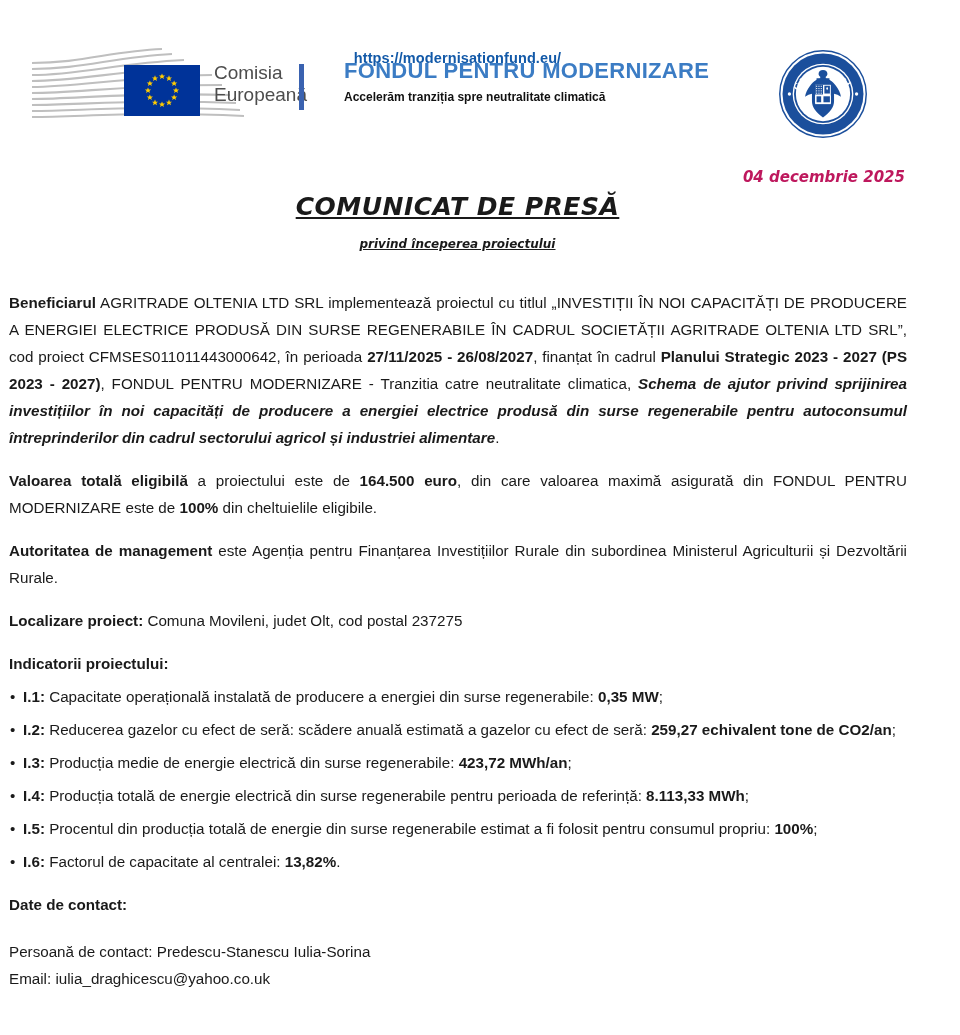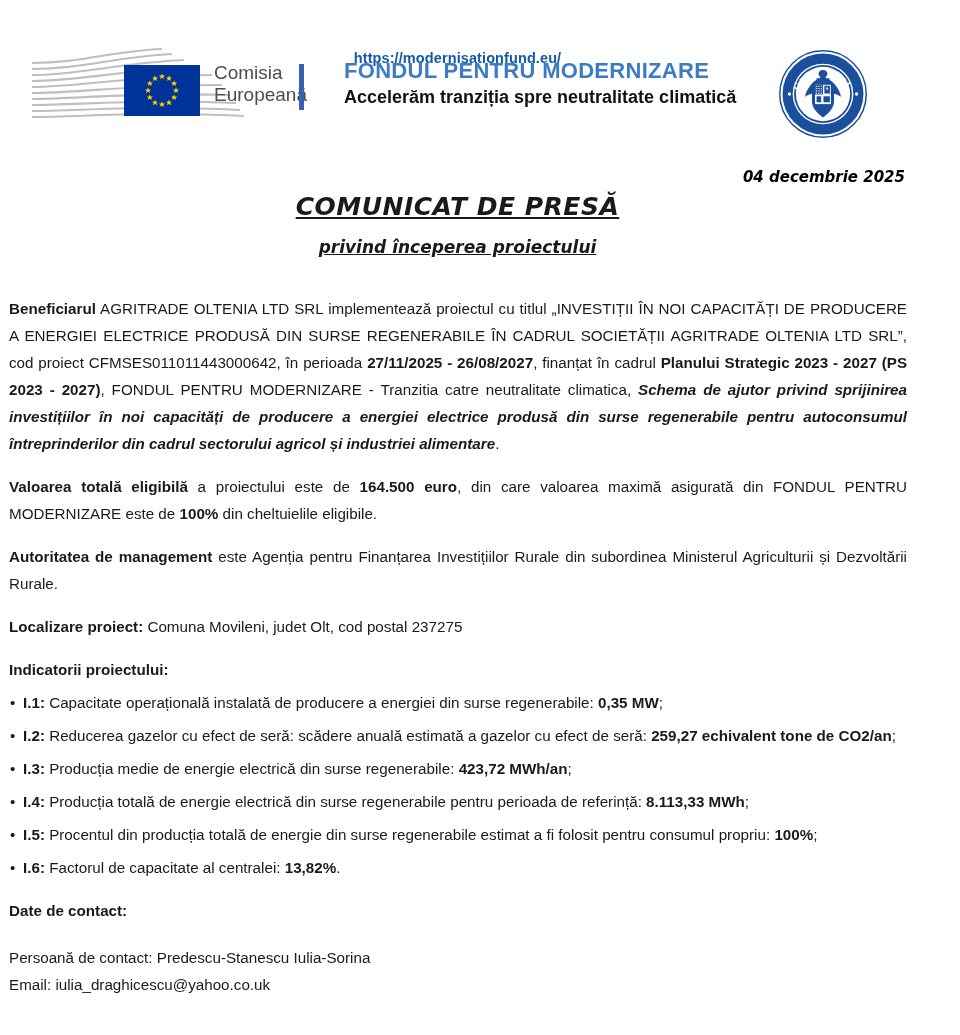--- a/index.html
+++ b/index.html
@@ -84,21 +84,21 @@
     width: 410px;
   }
   .fund-title {
     font-size: 22px;
     font-weight: bold;
     color: #3b7cc4;
     letter-spacing: 0.3px;
     line-height: 26px;
   }
   .fund-sub {
-    font-size: 18px;
+    font-size: 12px;
     font-weight: bold;
     color: #111111;
     margin-top: 4px;
     line-height: 18px;
   }
 
   .gov-seal {
     position: absolute;
     right: 42px;
     top: 48px;
@@ -117,39 +117,39 @@
   .fund-url a { color: #1259a8; text-decoration: none; }
 
   
   .doc-date {
     text-align: right;
     padding-right: 6px;
     margin-top: 28px;
     font-size: 15px;
     font-style: italic;
     font-weight: bold;
-    color: #000000;
+    color: #be185d;
     font-family: "DejaVu Sans", sans-serif;
   }
 
   
   .doc-title {
     text-align: center;
     margin-top: 6px;
     font-size: 25px;
     font-weight: bold;
     font-style: italic;
     text-decoration: underline;
     letter-spacing: 0.5px;
     font-family: "DejaVu Sans", sans-serif;
   }
   .doc-subtitle {
     text-align: center;
     margin-top: 16px;
-    font-size: 17px;
+    font-size: 12px;
     font-weight: bold;
     font-style: italic;
     text-decoration: underline;
     font-family: "DejaVu Sans", sans-serif;
   }
 
   
   .body-area {
     margin-top: 38px;
     padding: 0 4px 0 5px;

